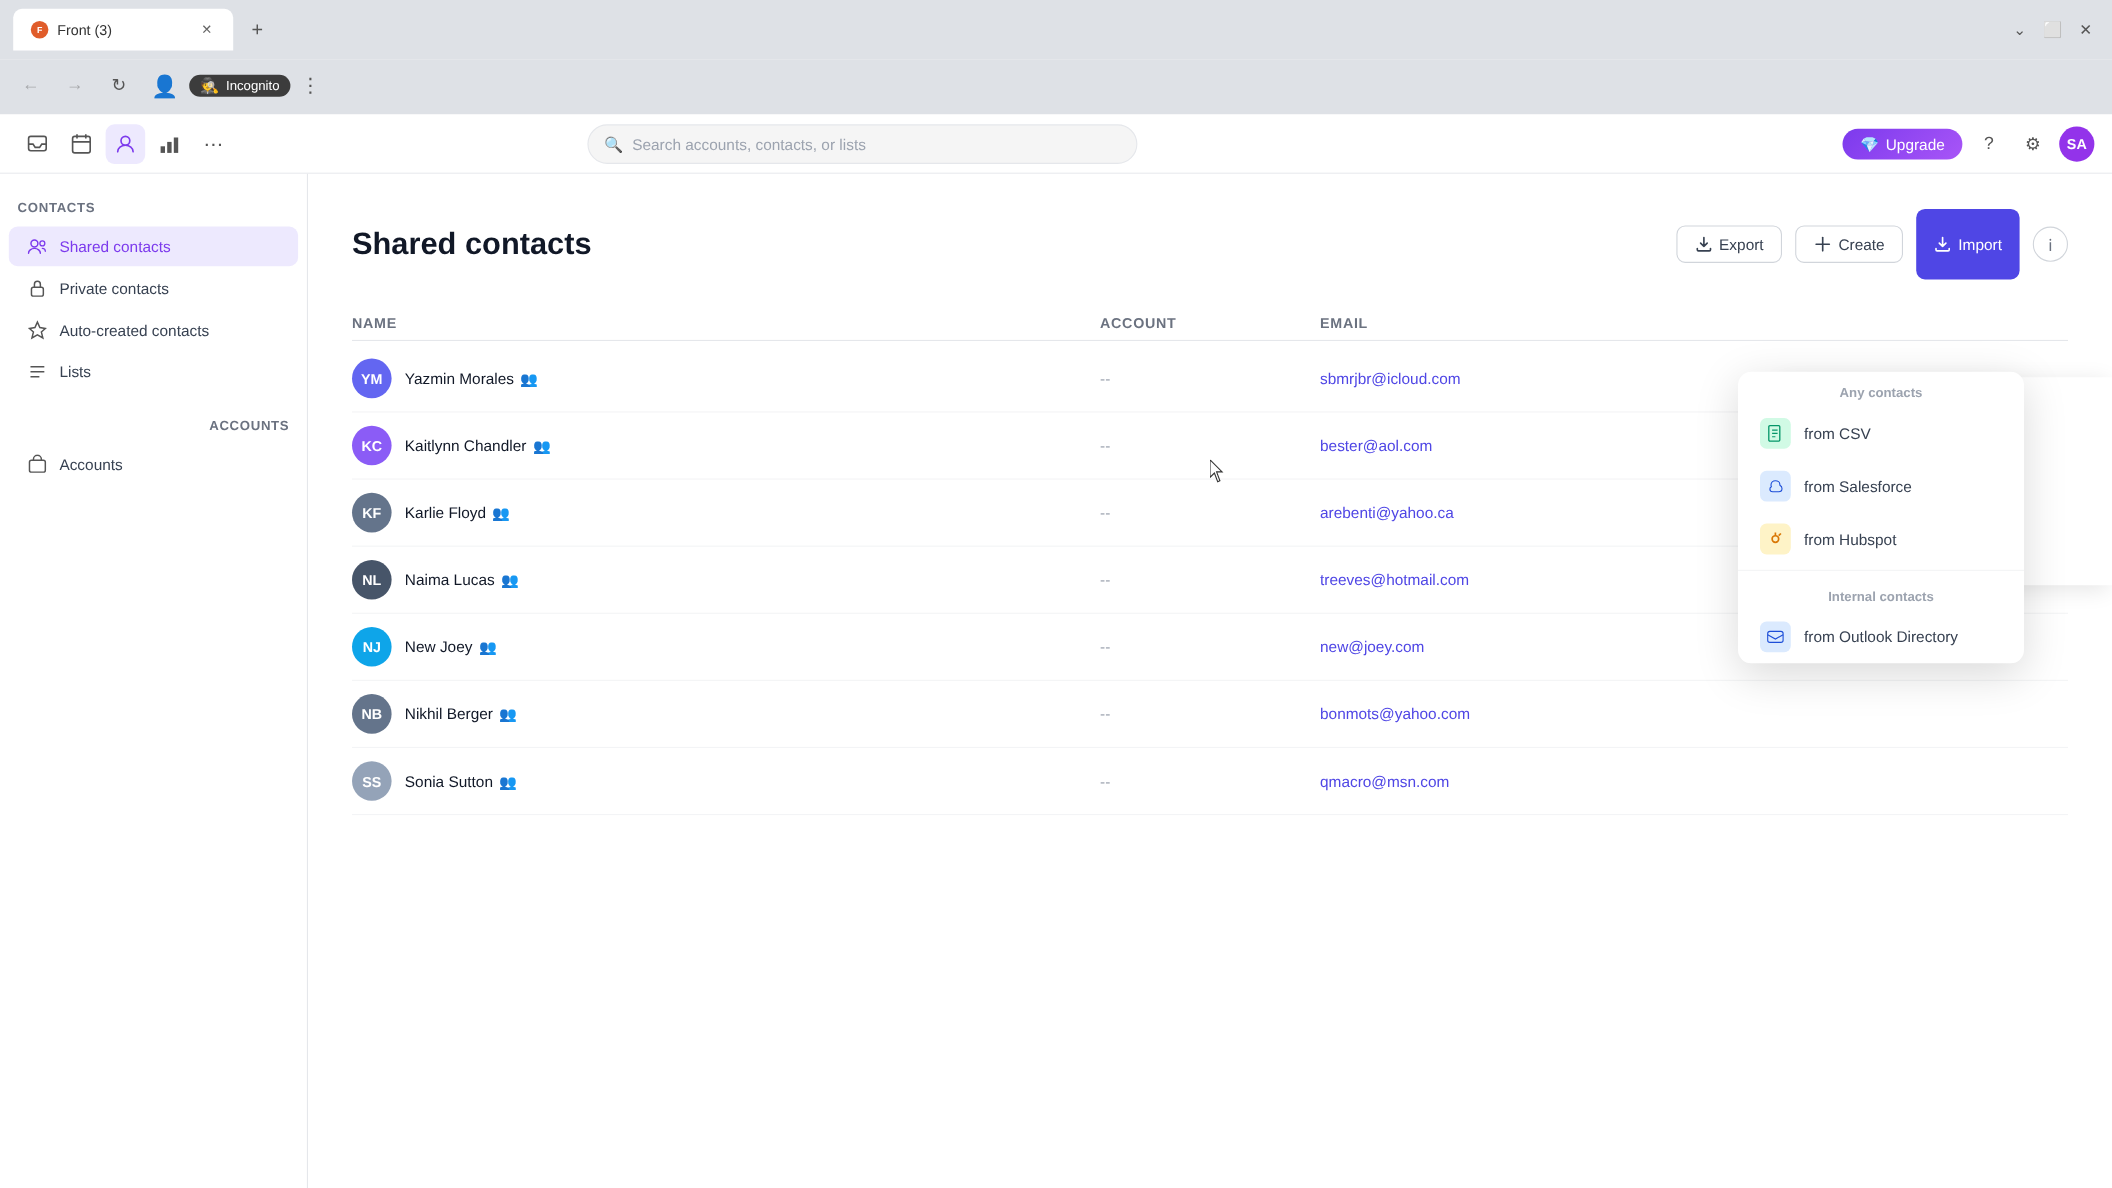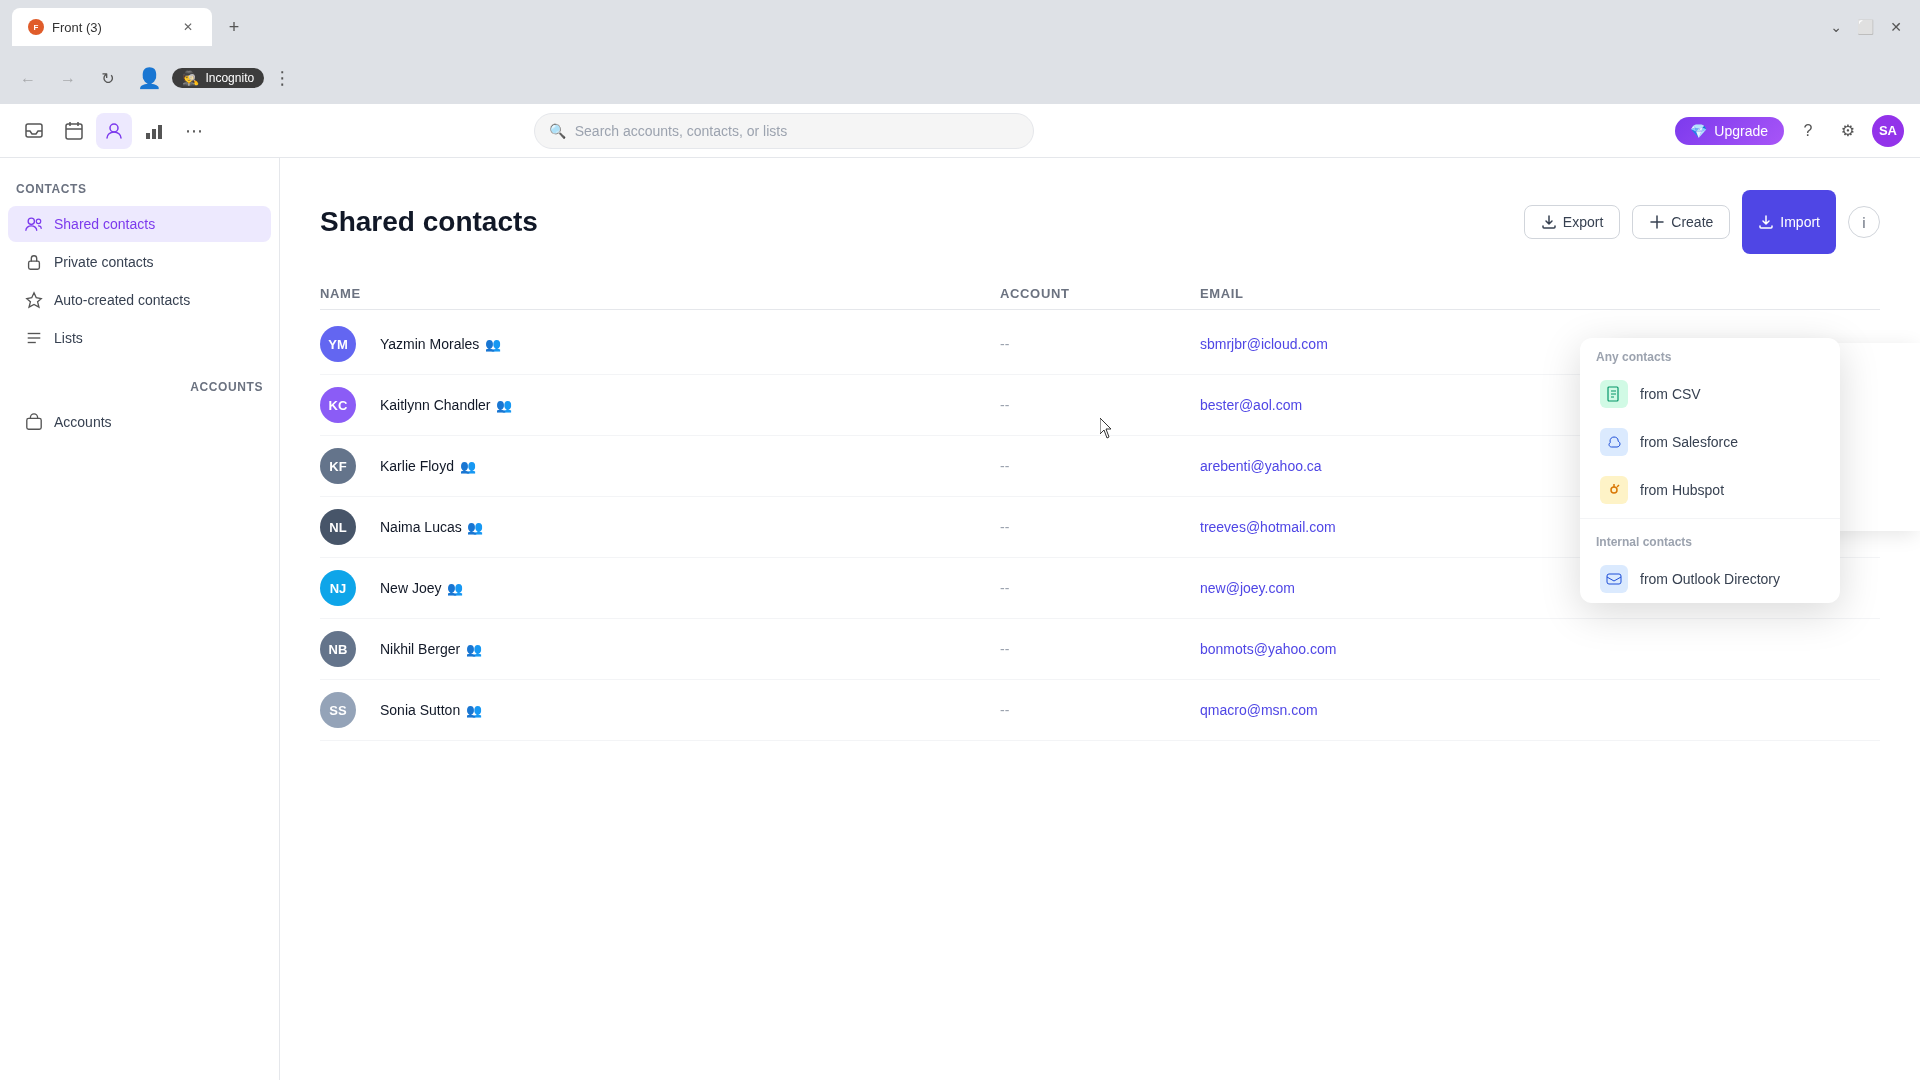--- a/index.html
+++ b/index.html
@@ -57,30 +57,30 @@
     .export-btn { display: flex; align-items: center; gap: 6px; padding: 8px 16px; border: 1px solid #d1d5db; border-radius: 8px; background: white; cursor: pointer; font-size: 14px; color: #374151; }
     .create-btn { display: flex; align-items: center; gap: 6px; padding: 8px 16px; border: 1px solid #d1d5db; border-radius: 8px; background: white; cursor: pointer; font-size: 14px; color: #374151; }
     .import-btn { display: flex; align-items: center; gap: 6px; padding: 24px 16px; border: none; border-radius: 8px; background: #4f46e5; cursor: pointer; font-size: 14px; color: white; font-weight: 500; }
     .info-btn { width: 32px; height: 32px; border-radius: 50%; border: 1px solid #d1d5db; background: white; cursor: pointer; display: flex; align-items: center; justify-content: center; color: #6b7280; font-size: 15px; }
 
     
     .contacts-table { width: 100%; margin-top: 20px; }
     .table-header { display: grid; grid-template-columns: 1fr 200px 1fr; padding: 8px 0; border-bottom: 1px solid #e5e7eb; margin-bottom: 4px; }
     .table-header-cell { font-size: 13px; font-weight: 600; color: #6b7280; text-transform: uppercase; letter-spacing: 0.05em; }
     .table-row { display: grid; grid-template-columns: 1fr 200px 1fr; padding: 12px 0; border-bottom: 1px solid #f3f4f6; align-items: center; cursor: pointer; }
-    .contact-name-cell { display: flex; align-items: center; gap: 24px; }
+    .contact-name-cell { display: flex; align-items: center; gap: 12px; }
     .contact-avatar { width: 36px; height: 36px; border-radius: 50%; display: flex; align-items: center; justify-content: center; color: white; font-size: 13px; font-weight: 600; flex-shrink: 0; }
     .contact-name { font-size: 14px; font-weight: 500; color: #111827; display: flex; align-items: center; gap: 6px; }
     .shared-icon { color: #9ca3af; font-size: 13px; }
     .account-cell { font-size: 14px; color: #9ca3af; }
     .email-cell { font-size: 14px; color: #4f46e5; }
 
     
     .dropdown-overlay { position: absolute; top: 180px; right: 80px; z-index: 100; }
-    .dropdown-menu { background: white; border-radius: 12px; box-shadow: 0 10px 40px rgba(0,0,0,0.15); min-width: 260px; overflow: hidden; }
+    .dropdown-menu { background: white; border-radius: 12px; box-shadow: 0 10px 40px rgba(0,0,0,0.15); min-width: 260px; overflow: hidden; text-align: center; }
     .dropdown-section-label { padding: 12px 16px 6px; font-size: 12px; font-weight: 600; color: #9ca3af; }
     .dropdown-item { display: flex; align-items: center; gap: 12px; padding: 10px 20px; cursor: pointer; font-size: 14px; color: #374151; }
     .dropdown-item-icon { width: 28px; height: 28px; border-radius: 6px; display: flex; align-items: center; justify-content: center; font-size: 16px; flex-shrink: 0; }
     .dropdown-item-icon.csv { background: #d1fae5; }
     .dropdown-item-icon.salesforce { background: #dbeafe; }
     .dropdown-item-icon.hubspot { background: #fef3c7; }
     .dropdown-item-icon.outlook { background: #dbeafe; }
     .dropdown-divider { border: none; border-top: 1px solid #f3f4f6; margin: 4px 0; }
     .info-panel-text { line-height: 1.6; color: #6b7280; }
     .learn-more-link { color: #4f46e5; cursor: pointer; text-decoration: none; display: inline-flex; align-items: center; gap: 4px; margin-top: 12px; font-size: 14px; }

